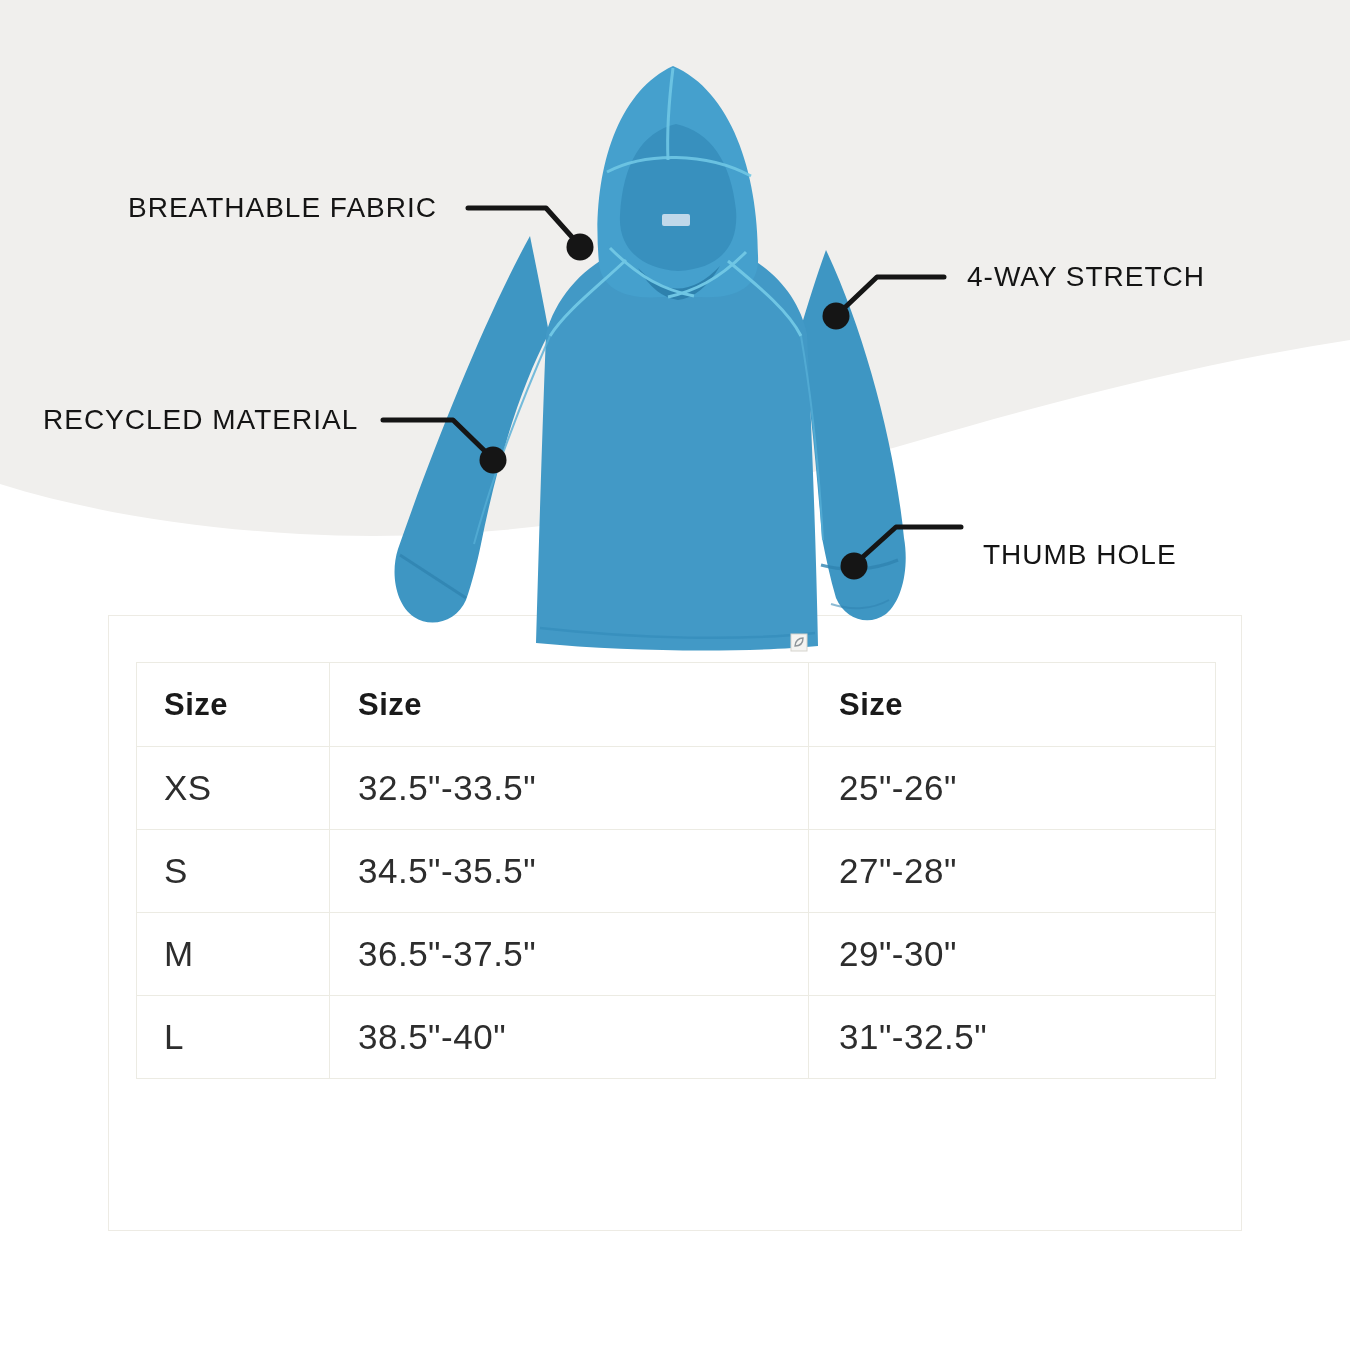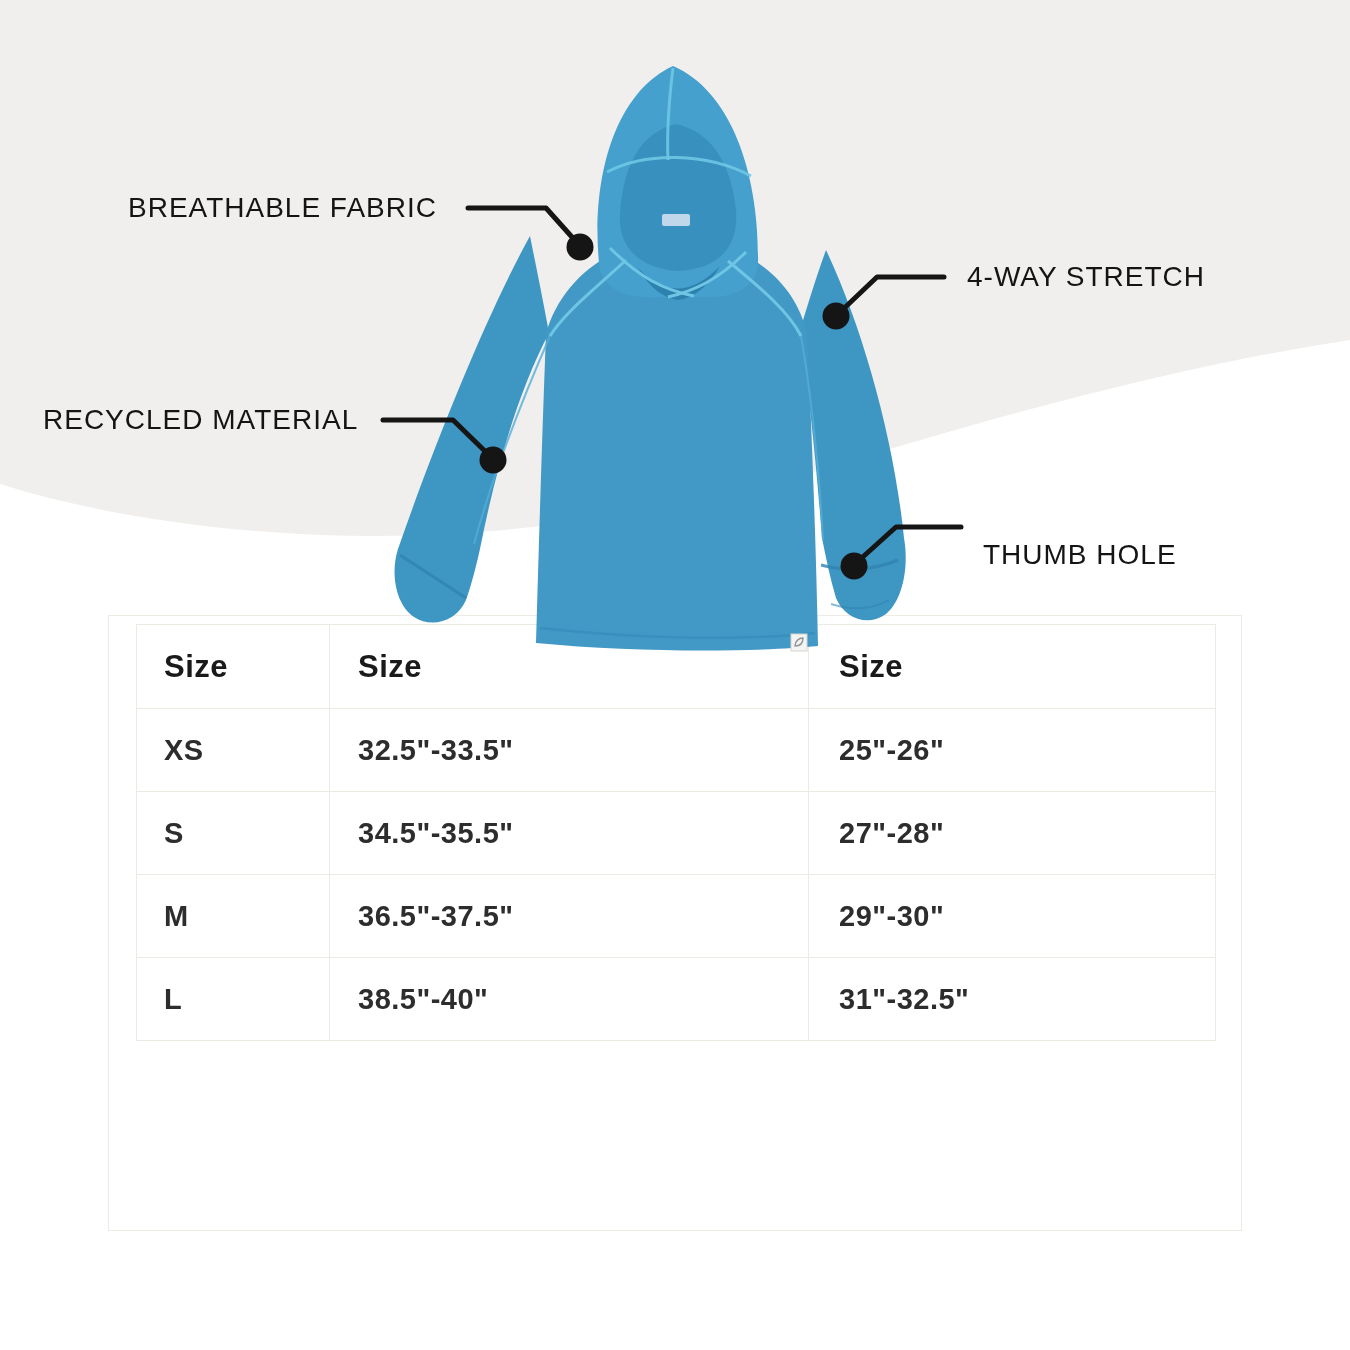--- a/index.html
+++ b/index.html
@@ -28,21 +28,21 @@
   .chart-outer{
     position:absolute;
     left:108px;top:615px;
     width:1132px;height:614px;
     background:#ffffff;
     border:1px solid #edebe4;
     z-index:1;
   }
   table.size-table{
     position:absolute;
-    left:136px;top:624px;
+    left:136px;top:662px;
     width:1079px;
     border-collapse:collapse;
     table-layout:fixed;
     background:#c4b5fd;
     z-index:2;
   }
   table.size-table th, table.size-table td{
     border:1px solid #ecebe3;
     text-align:left;
     vertical-align:middle;
@@ -50,22 +50,22 @@
   }
   table.size-table th{
     height:81px;
     font-size:31px;
     font-weight:700;
     color:#1a1a1a;
     letter-spacing:0.5px;
   }
   table.size-table td{
     height:80px;
-    font-size:29px;
-    font-weight:700;
+    font-size:35px;
+    font-weight:400;
     color:#2d2d2d;
     letter-spacing:0.5px;
   }
   .col-size  {width:193px;}
   .col-chest {width:479px;}
   .col-waist {width:407px;}
   table.size-table th:nth-child(1), table.size-table td:nth-child(1){padding-left:27px;}
   table.size-table th:nth-child(2), table.size-table td:nth-child(2){padding-left:28px;}
   table.size-table th:nth-child(3), table.size-table td:nth-child(3){padding-left:30px;}
 </style>

